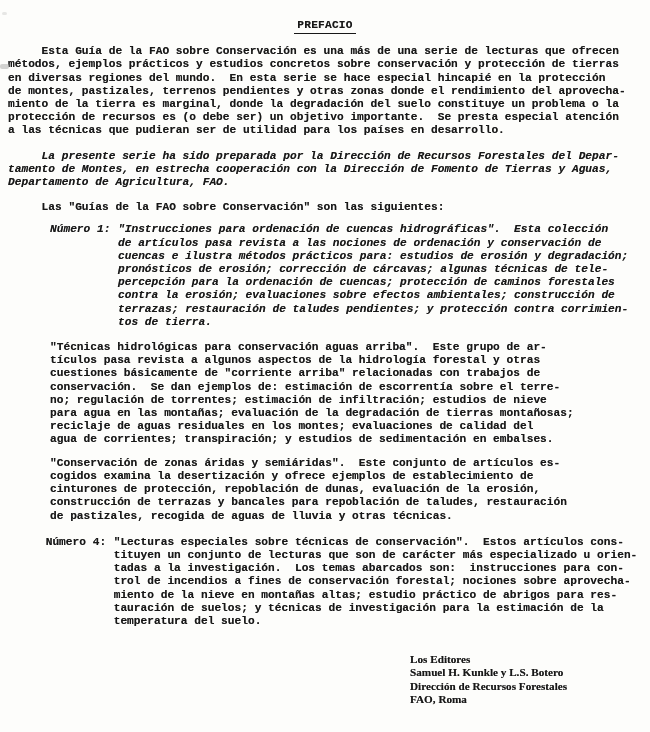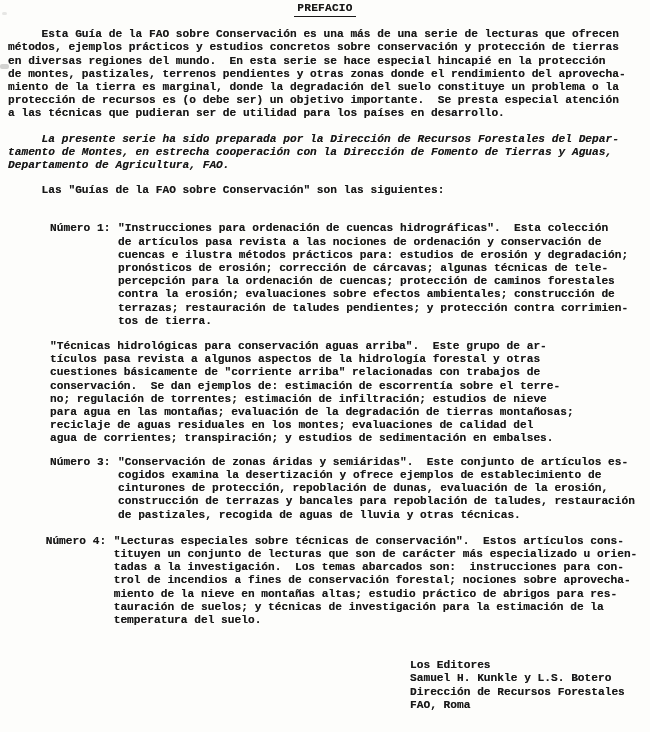--- a/index.html
+++ b/index.html
@@ -11,21 +11,21 @@
     background: #fdfdfb;
     overflow: hidden;
     font-family: "Liberation Mono", "DejaVu Sans Mono", monospace;
     font-weight: 700;
     font-size: 11.2px;
     line-height: 13.2px;
     color: #181818;
     text-shadow: 0 0 0.45px rgba(20,20,20,0.55);
   }
   .title-wrap {
-    padding-top: 2px;
+    padding-top: 19px;
     text-align: center;
   }
   .doc-title {
     display: inline-block;
     padding: 0 3px 1px 3px;
     border-bottom: 1.5px solid #181818;
     letter-spacing: 0.2px;
     white-space: pre;
   }
   .body-col {
@@ -38,28 +38,29 @@
   .para-3 { margin-top: 12px; }
   .guide-item {
     display: flex;
     margin-left: 42px;
   }
   .guide-item .g-label {
     flex: 0 0 68px;
     white-space: pre;
   }
   .guide-item .g-text { white-space: pre; }
-  .item-1 { margin-top: 25px; }
+  .item-1 { margin-top: 9px; font-style: italic; }
   .item-2 { margin-top: 12px; }
   .item-3 { margin-top: 10px; }
   .item-4 { margin-top: 13px; justify-content: center; }
   .signature {
-    margin-top: 32px;
+    margin-top: 25px;
     margin-left: 402px;
     white-space: pre;
+    font-family: Liberation Serif, serif;
   }
   .speck {
     position: absolute;
     background: #c6c6c4;
     border-radius: 2px;
     filter: blur(0.6px);
   }
   .speck-1 { left: 0; top: 64px; width: 9px; height: 5px; opacity: 0.75; }
   .speck-2 { left: 2px; top: 12px; width: 5px; height: 3px; opacity: 0.4; }
 </style>
@@ -105,21 +106,20 @@
 tículos pasa revista a algunos aspectos de la hidrología forestal y otras
 cuestiones básicamente de "corriente arriba" relacionadas con trabajos de
 conservación.  Se dan ejemplos de: estimación de escorrentía sobre el terre-
 no; regulación de torrentes; estimación de infiltración; estudios de nieve
 para agua en las montañas; evaluación de la degradación de tierras montañosas;
 reciclaje de aguas residuales en los montes; evaluaciones de calidad del
 agua de corrientes; transpiración; y estudios de sedimentación en embalses.</span>
     </div>
 
     <div class="guide-item item-3">
-      <span class="g-label">Número 3:</span>
       <span class="g-text">"Conservación de zonas áridas y semiáridas".  Este conjunto de artículos es-
 cogidos examina la desertización y ofrece ejemplos de establecimiento de
 cinturones de protección, repoblación de dunas, evaluación de la erosión,
 construcción de terrazas y bancales para repoblación de taludes, restauración
 de pastizales, recogida de aguas de lluvia y otras técnicas.</span>
     </div>
 
     <div class="guide-item item-4">
       <span class="g-label">Número 4:</span>
       <span class="g-text">"Lecturas especiales sobre técnicas de conservación".  Estos artículos cons-

